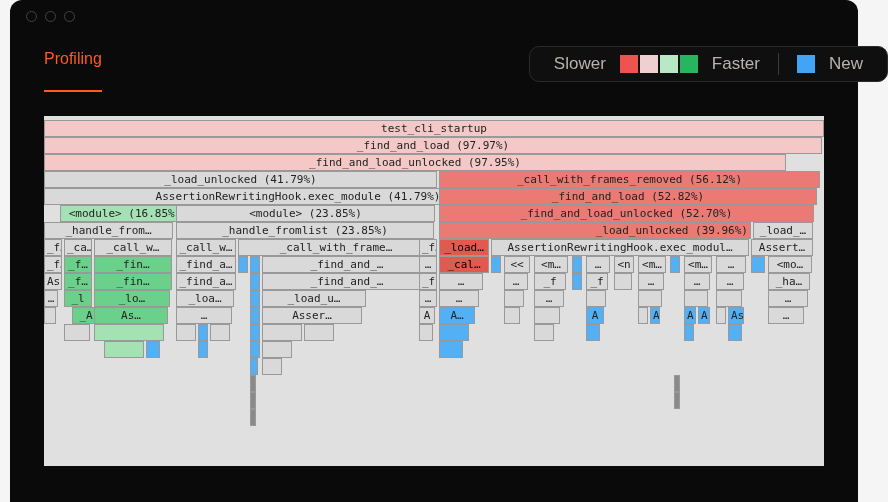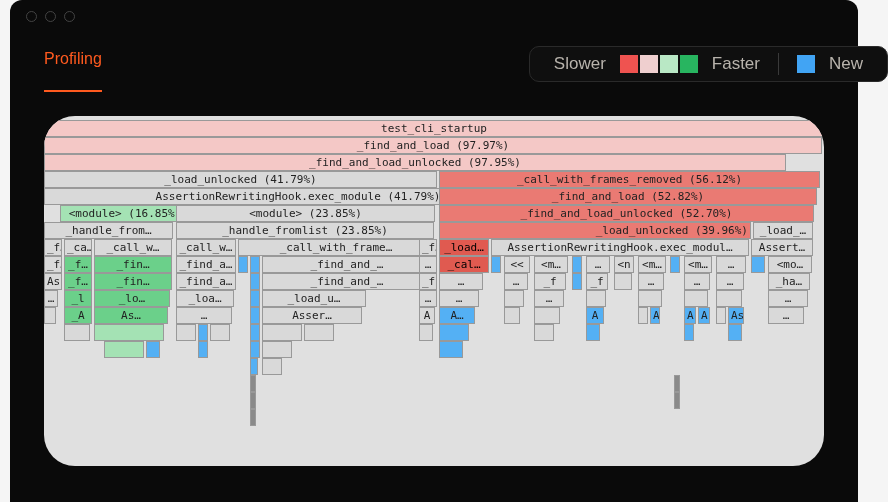--- a/index.html
+++ b/index.html
@@ -61,21 +61,20 @@
   .sw-lgreen { background: #b9e8c5; margin-left:-12px;}
   .sw-green { background: #28b560; margin-left:-12px;}
   .sw-blue { background: #41a4f4; }
   .vdiv { width:1px; height:22px; background:#3a3a3a; margin:0 4px;}
   .flame-wrap {
     margin: 24px 34px 0;
     background: #e0e0e0;
     height: 350px;
     position: relative;
     overflow: hidden;
-    border-radius: 31px;
   }
   .frame {
     position: absolute;
     height: 17px;
     border: 1px solid #999;
     font-family: "Menlo","Consolas",monospace;
     font-size: 11px;
     line-height: 15px;
     padding: 0 2px;
     white-space: nowrap;
@@ -175,21 +174,21 @@
       <div class="frame c-grey" style="left: 375px; top: 174px; width: 18px;">…</div>
       <div class="frame c-grey" style="left: 395px; top: 174px; width: 40px;">…</div>
       <div class="frame c-grey" style="left: 460px; top: 174px; width: 20px;"></div>
       <div class="frame c-grey" style="left: 490px; top: 174px; width: 30px;">…</div>
       <div class="frame c-grey" style="left: 542px; top: 174px; width: 20px;"></div>
       <div class="frame c-grey" style="left: 594px; top: 174px; width: 24px;"></div>
       <div class="frame c-grey" style="left: 640px; top: 174px; width: 24px;"></div>
       <div class="frame c-grey" style="left: 672px; top: 174px; width: 26px;"></div>
       <div class="frame c-grey" style="left: 724px; top: 174px; width: 40px;">…</div>
       <div class="frame c-grey" style="left: 0px; top: 191px; width: 12px;"></div>
-      <div class="frame c-green" style="left: 20px; top: 191px; width: 28px;">_A</div>
+      <div class="frame c-green" style="left: 28px; top: 191px; width: 28px;">_A</div>
       <div class="frame c-green" style="left: 50px; top: 191px; width: 74px;">As…</div>
       <div class="frame c-grey" style="left: 132px; top: 191px; width: 56px;">…</div>
       <div class="frame c-blue" style="left: 206px; top: 191px; width: 10px;"></div>
       <div class="frame c-grey" style="left: 218px; top: 191px; width: 100px;">Asser…</div>
       <div class="frame c-grey" style="left: 375px; top: 191px; width: 16px;">A</div>
       <div class="frame c-blue" style="left: 395px; top: 191px; width: 36px;">A…</div>
       <div class="frame c-grey" style="left: 460px; top: 191px; width: 16px;"></div>
       <div class="frame c-grey" style="left: 490px; top: 191px; width: 26px;"></div>
       <div class="frame c-blue" style="left: 542px; top: 191px; width: 18px;">A</div>
       <div class="frame c-grey" style="left: 594px; top: 191px; width: 10px;"></div>

